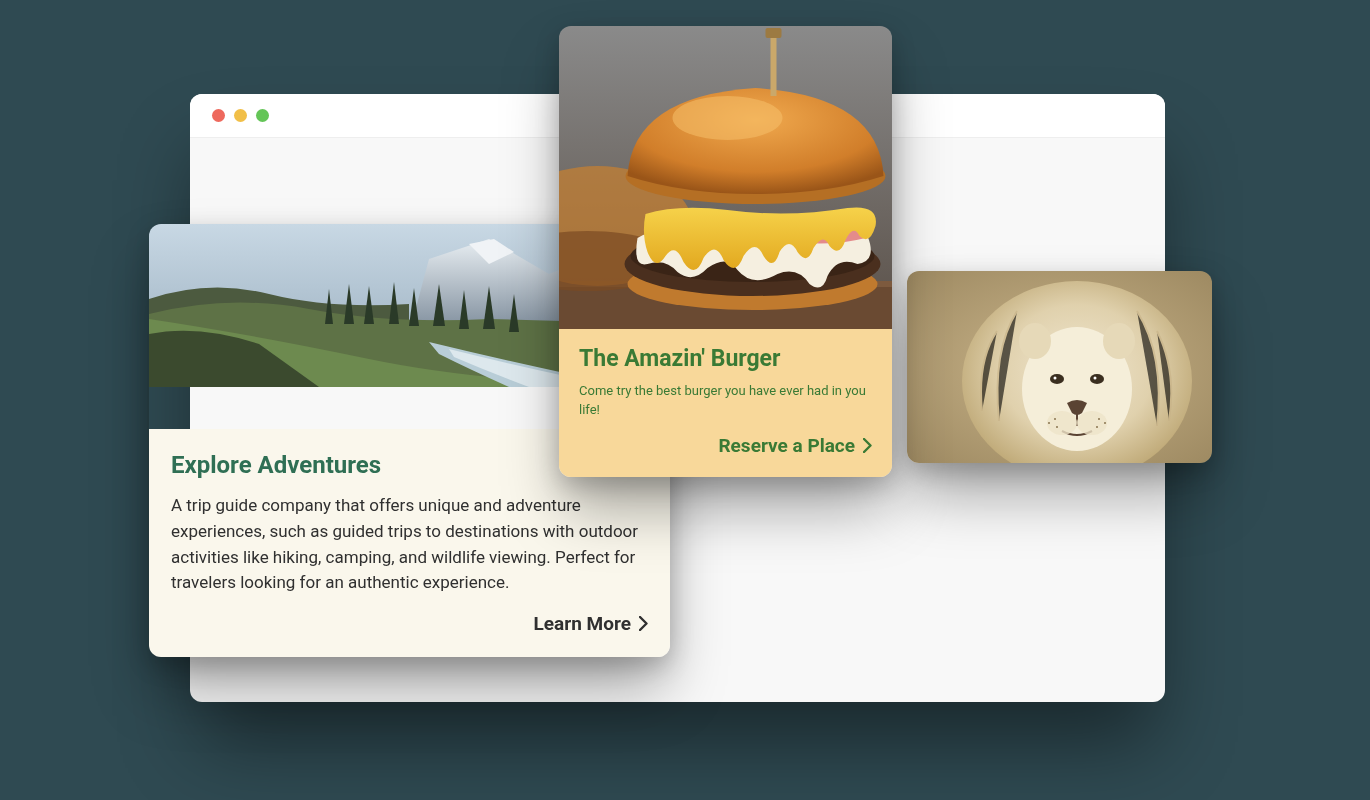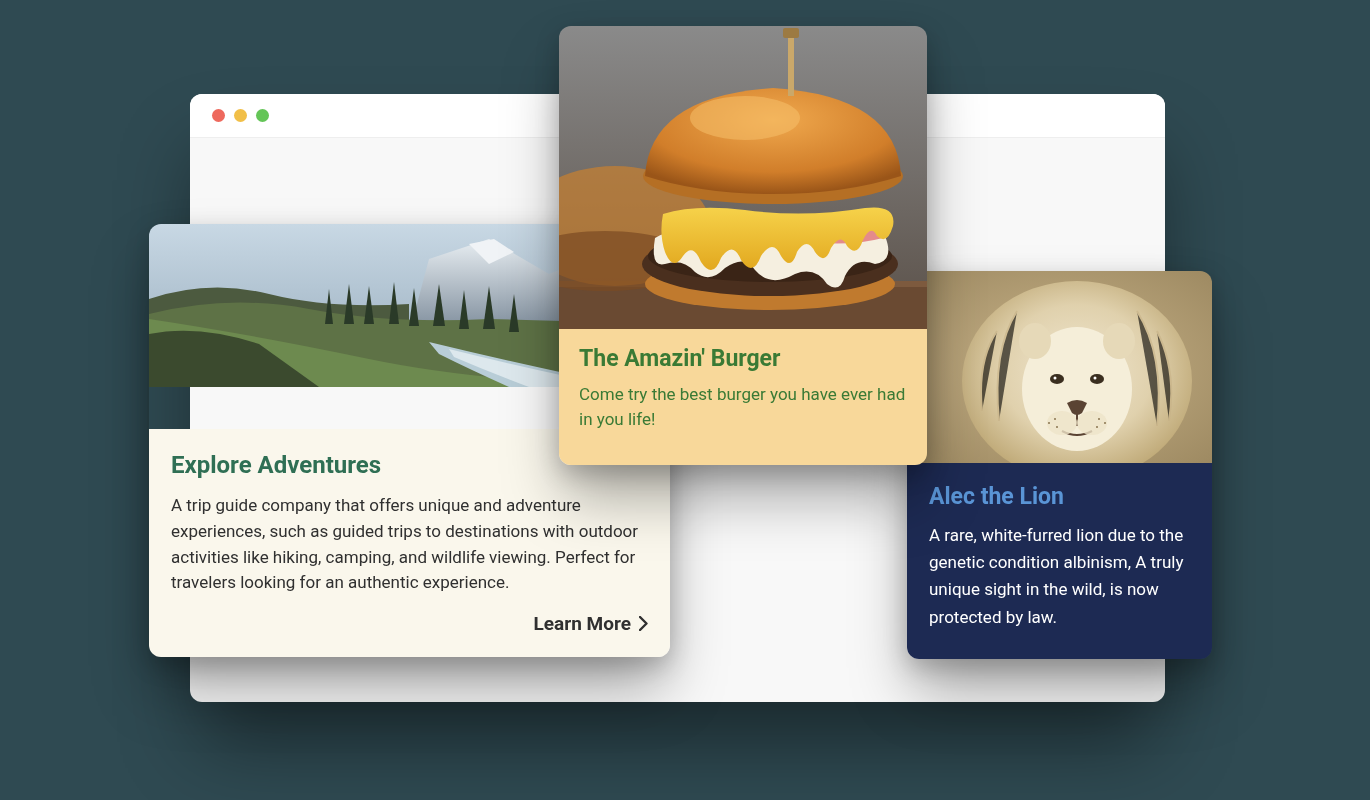--- a/index.html
+++ b/index.html
@@ -90,39 +90,39 @@
     }
     .card-adventures .card-cta {
       color: #303030;
       margin-top: 8px;
     }
 
     
     .card-burger {
       left: 559px;
       top: 26px;
-      width: 368px;
+      width: 333px;
       z-index: 3;
     }
     .card-burger .card-image {
       height: 303px;
     }
     .card-burger .card-body {
       background: #f8d89a;
       padding: 16px 20px 20px 20px;
     }
     .card-burger .card-title {
       color: #3a7a35;
       font-size: 23px;
       font-weight: 700;
       margin-bottom: 10px;
     }
     .card-burger .card-desc {
       color: #3a7a35;
-      font-size: 17px;
+      font-size: 13px;
       line-height: 1.45;
       margin-bottom: 14px;
     }
     .card-burger .card-cta {
       color: #3a7a35;
     }
 
     
     .card-lion {
       left: 907px;
@@ -284,24 +284,20 @@
         <g fill="#8a7550">
           <circle cx="148" cy="148" r="1"></circle>
             <circle cx="142" cy="152" r="1"></circle>
             <circle cx="150" cy="156" r="1"></circle>
           <circle cx="192" cy="148" r="1"></circle>
             <circle cx="198" cy="152" r="1"></circle>
             <circle cx="190" cy="156" r="1"></circle>
         </g>
       </svg>
     </div>
-    <div class="card-body">
-      <h2 class="card-title">Alec the Lion</h2>
-      <p class="card-desc">A rare, white-furred lion due to the genetic condition albinism, A truly unique sight in the wild, is now protected by law.</p>
-    </div>
   </div>
 
   <div class="card card-burger">
     <div class="card-image">
       <svg viewBox="0 0 396 303" preserveAspectRatio="xMidYMid slice">
         <defs>
           <linearGradient id="bgb" x1="0" y1="0" x2="0" y2="1">
             <stop offset="0%" stop-color="#8a8a8a"></stop>
             <stop offset="100%" stop-color="#5a5048"></stop>
           </linearGradient>
@@ -339,16 +335,22 @@
         <path d="M 100 150 Q 105 70 228 62 Q 352 70 356 150 Q 300 168 228 168 Q 156 168 100 150 Z" fill="url(#bun)"></path>
         <ellipse cx="200" cy="92" rx="55" ry="22" fill="#f5c06a" opacity="0.55"></ellipse>
 
         <rect x="243" y="4" width="6" height="66" fill="#caa86a"></rect>
         <rect x="238" y="2" width="16" height="10" rx="2" fill="#9c7a42"></rect>
       </svg>
     </div>
     <div class="card-body">
       <h2 class="card-title">The Amazin' Burger</h2>
       <p class="card-desc">Come try the best burger you have ever had in you life!</p>
+      <div class="card-cta">
+        <span>Reserve a Place</span>
+        <svg viewBox="0 0 9 15" fill="none">
+            <path d="M1 1 L7.5 7.5 L1 14" stroke="currentColor" stroke-width="2.4" stroke-linecap="round" stroke-linejoin="round"></path>
+          </svg>
+      </div>
     </div>
   </div>
 
 </div>
 
 </body></html>

